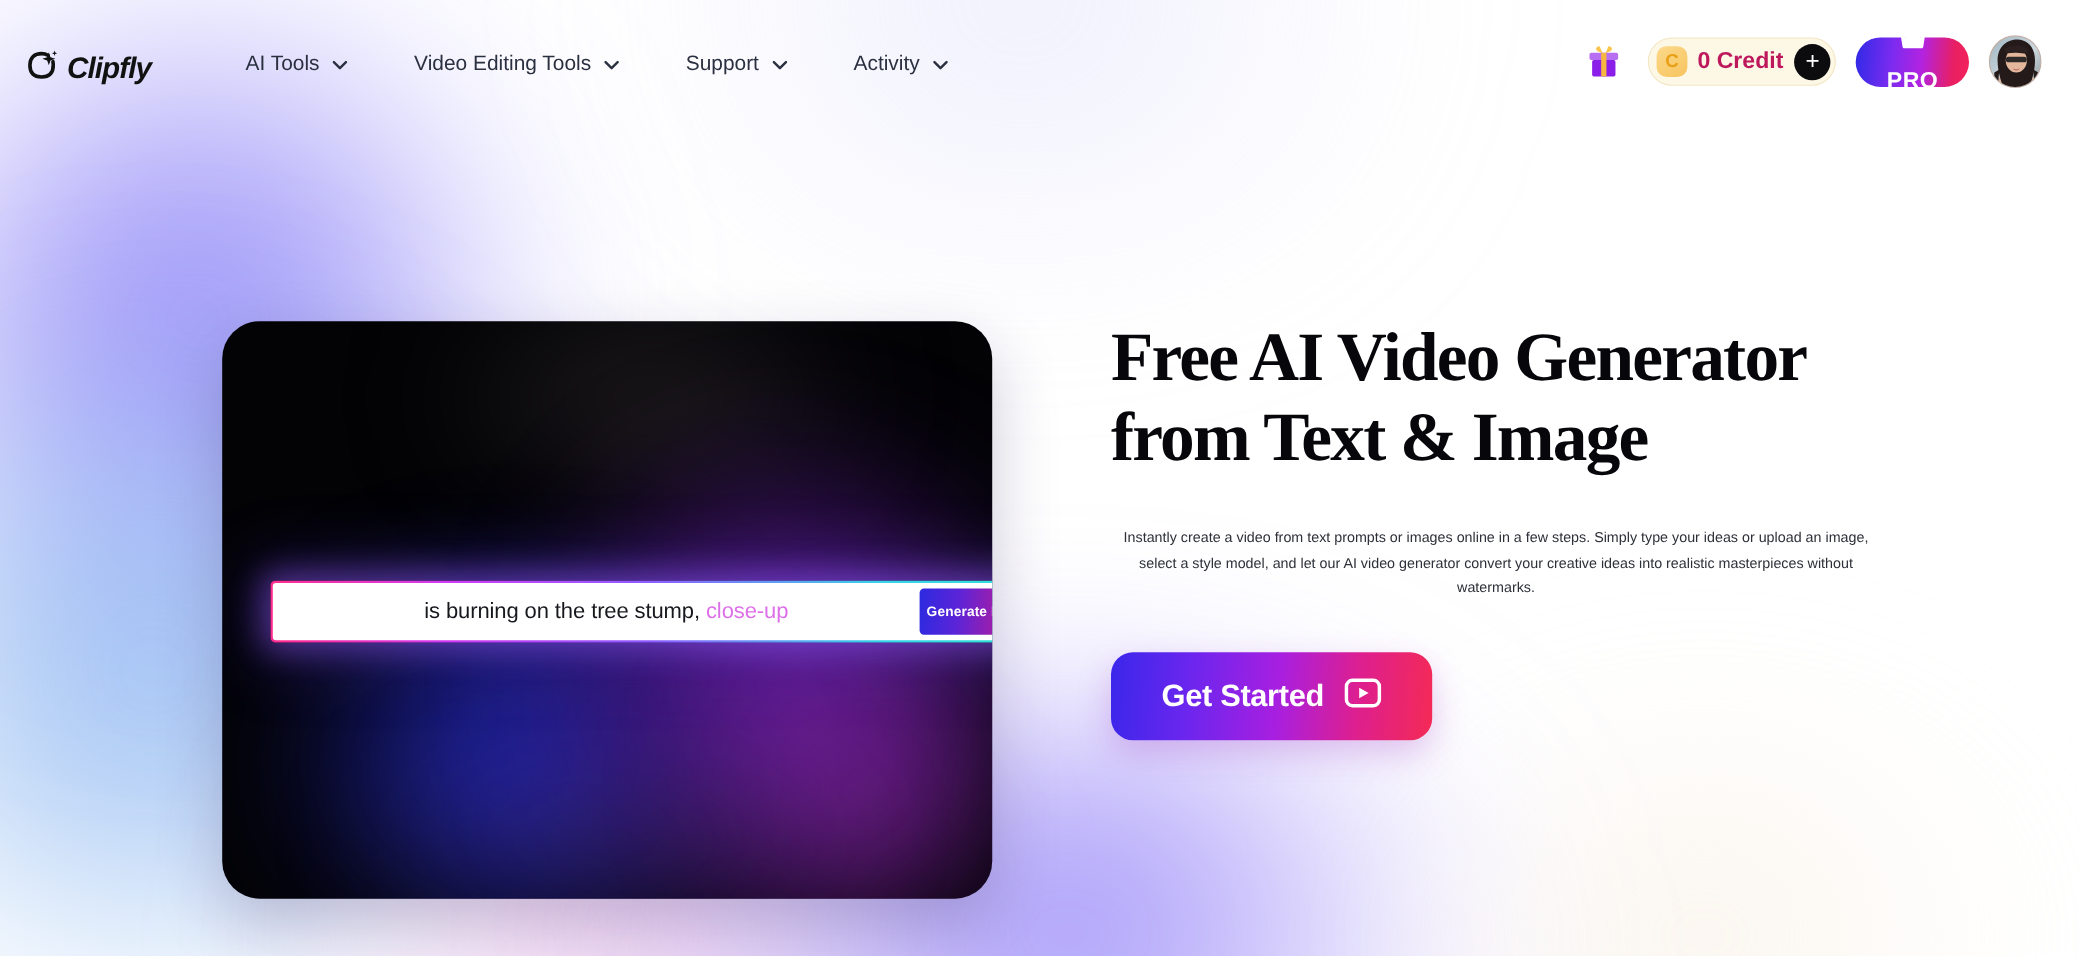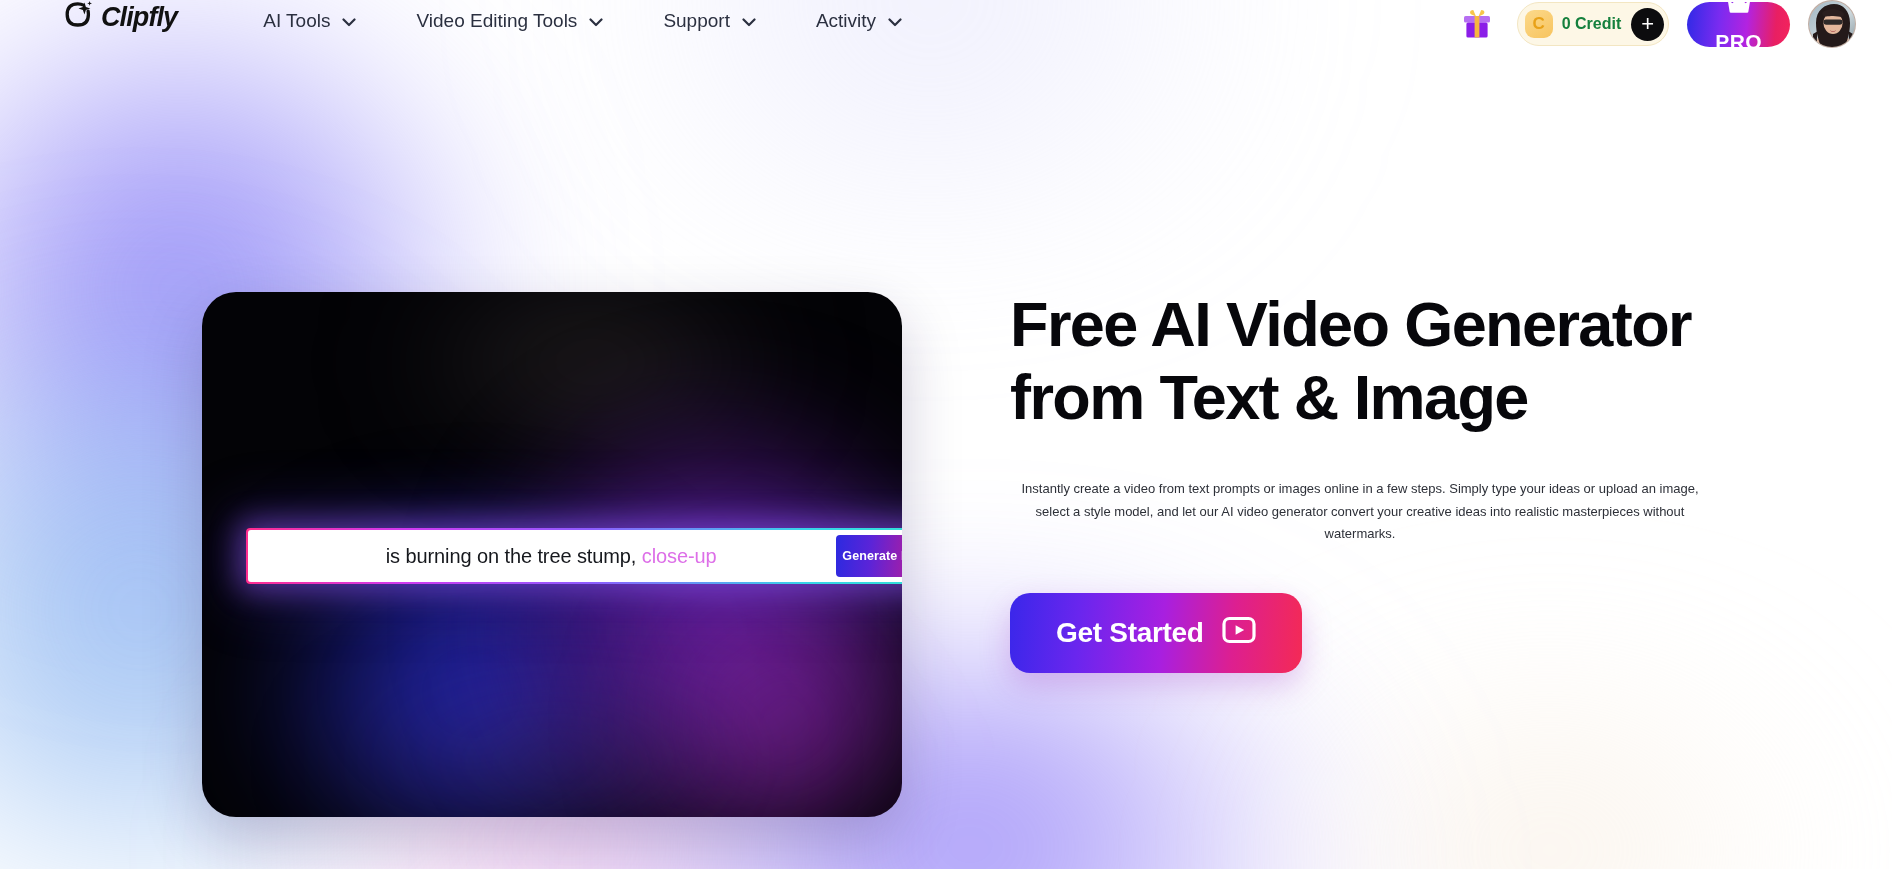--- a/index.html
+++ b/index.html
@@ -59,22 +59,22 @@
     width: 900px; height: 440px;
     background: radial-gradient(circle at 50% 50%, rgba(214,214,250,0.42) 0%, rgba(255,255,255,0) 72%);
   }
 
   
   .header {
     position: relative;
     z-index: 5;
     height: 80px;
     display: flex;
-    align-items: flex-start;
-    padding: 0 36px 0 62px;
+    align-items: flex-end;
+    padding: 0 36px 0 22px;
   }
 
   .brand {
     display: flex;
     align-items: center;
     gap: 9px;
     cursor: pointer;
     margin-right: 56px;
   }
   .brand-logo-icon { display: block; }
@@ -132,23 +132,23 @@
   }
   .coin {
     width: 28px; height: 28px;
     border-radius: 9px;
     background: linear-gradient(145deg,#fcd98a,#f7c45f);
     display: flex; align-items: center; justify-content: center;
     font-size: 17px; font-weight: 700; color: #e8a117;
     font-family: "Liberation Sans", sans-serif;
   }
   .credit-text {
-    font-size: 16px;
+    font-size: 21px;
     font-weight: 600;
-    color: #15803d;
+    color: #be185d;
     white-space: nowrap;
   }
   .credit-add {
     width: 33px; height: 33px;
     border-radius: 50%;
     background: #0c0c0e;
     display: flex; align-items: center; justify-content: center;
     color: #fff; font-size: 22px; line-height: 1;
     cursor: pointer;
     margin-left: 1px;
@@ -293,21 +293,21 @@
     margin-left: 108px;
     margin-top: 160px;
     max-width: 700px;
   }
   .hero-title {
     font-size: 63px;
     line-height: 1.16;
     font-weight: 800;
     letter-spacing: -1.6px;
     color: #07070b;
-    font-family: Liberation Sans, sans-serif;
+    font-family: Liberation Serif, serif;
   }
   .hero-desc {
     margin-top: 44px;
     font-size: 13px;
     line-height: 1.72;
     color: #2d3038;
     max-width: 700px;
     text-align: center;
   }
   .get-started {

